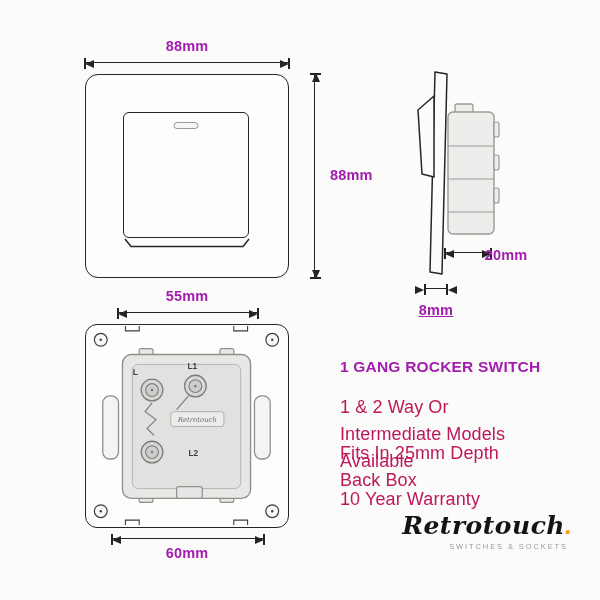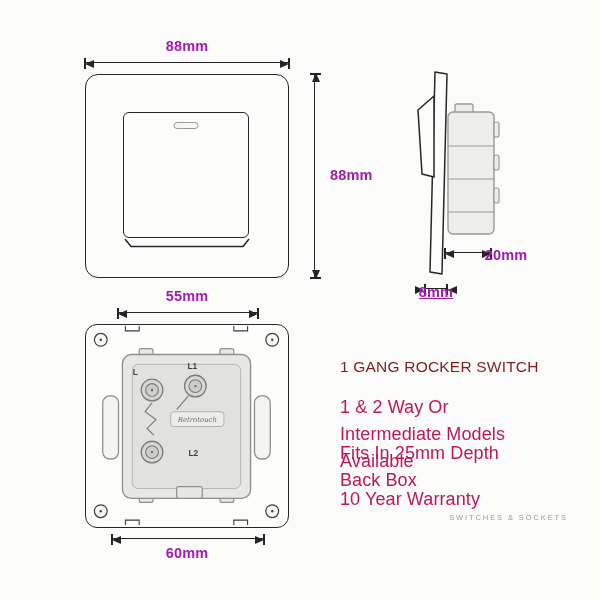--- a/index.html
+++ b/index.html
@@ -37,22 +37,22 @@
   .plate.front { left:85px; top:74px; width:204px; height:204px; border-radius:13px; }
   .plate.back  { left:85px; top:324px; width:204px; height:204px; border-radius:12px; }
   .rocker { position:absolute; left:37px; top:37px; width:126px; height:126px;
       border:1.6px solid #262626; border-radius:6px; background:#fdfdfc; }
   .indicator { position:absolute; top:9px; left:50%; transform:translateX(-50%);
       width:25px; height:7px; border:1.3px solid #9a9a98; border-radius:4px; background:#f6f6f4; }
   .bevel-svg { position:absolute; left:0; top:0; }
   .backdraw-svg { position:absolute; left:0; top:0; }
 
   
-  .info-title { position:absolute; left:340px; top:358px; font-size:15.5px; font-weight:400;
-      color:#7f1d1d; letter-spacing:0.2px; }
+  .info-title { position:absolute; left:340px; top:358px; font-size:15.5px; font-weight:700;
+      color:#a21caf; letter-spacing:0.2px; }
   .feature { position:absolute; left:340px; width:190px; font-size:18px; line-height:1.5;
       color:#be185d; letter-spacing:0.1px; }
   .f0 { top:394px; } .f1 { top:440px; } .f2 { top:486px; }
 
   
   .logo { position:absolute; right:28px; top:511px; width:180px; text-align:right; }
   .logo-name { font-family:"DejaVu Serif", serif; font-style:italic; font-weight:700;
       font-size:25px; color:#141414; letter-spacing:0.5px; line-height:1.1; }
   .logo-dot { color:#F59B1E; font-style:italic; font-weight:700; }
   .logo-tagline { margin-top:2px; font-size:7.5px; letter-spacing:1.9px; color:#9b9b99;
@@ -107,21 +107,21 @@
   <div class="dim dim-h" style="left:445px; top:252px; width:46px;">
     <i class="tick t-l"></i>
     <i class="tick t-r"></i>
   </div>
   <div class="dim-label" style="left:468px; top:247px; width:76px;">20mm</div>
 
   <div class="dim dim-h dim-out" style="left:425px; top:288px; width:22px;">
     <i class="tick t-l"></i>
     <i class="tick t-r"></i>
   </div>
-  <div class="dim-label" style="left:400px; top:284px; width:72px;text-decoration:underline;">8mm</div>
+  <div class="dim-label" style="left:400px; top:302px; width:72px;text-decoration:underline;">8mm</div>
 
   <div class="dim-label" style="left:85px; top:288px; width:204px;">55mm</div>
   <div class="dim dim-h" style="left:118px; top:312px; width:140px;">
     <i class="tick t-l"></i>
     <i class="tick t-r"></i>
   </div>
 
   <div class="plate back">
     <svg class="backdraw-svg" width="201" height="201" viewBox="0 0 204 204">
 
@@ -187,16 +187,19 @@
     <i class="tick t-r"></i>
   </div>
   <div class="dim-label" style="left:85px; top:545px; width:204px;">60mm</div>
 
   <div class="info-title">1 GANG ROCKER SWITCH</div>
   <div class="feature f0">1 &amp; 2 Way Or Intermediate Models Available</div>
   <div class="feature f1">Fits In 25mm Depth Back Box</div>
   <div class="feature f2">10 Year Warranty</div>
 
   <div class="logo">
+    <div>
+      <span class="logo-name">Retrotouch</span><span class="logo-dot" style="font-size:25px;">.</span>
+    </div>
     <div class="logo-tagline">Switches &amp; Sockets</div>
   </div>
 
 </div>
 
 </body></html>

